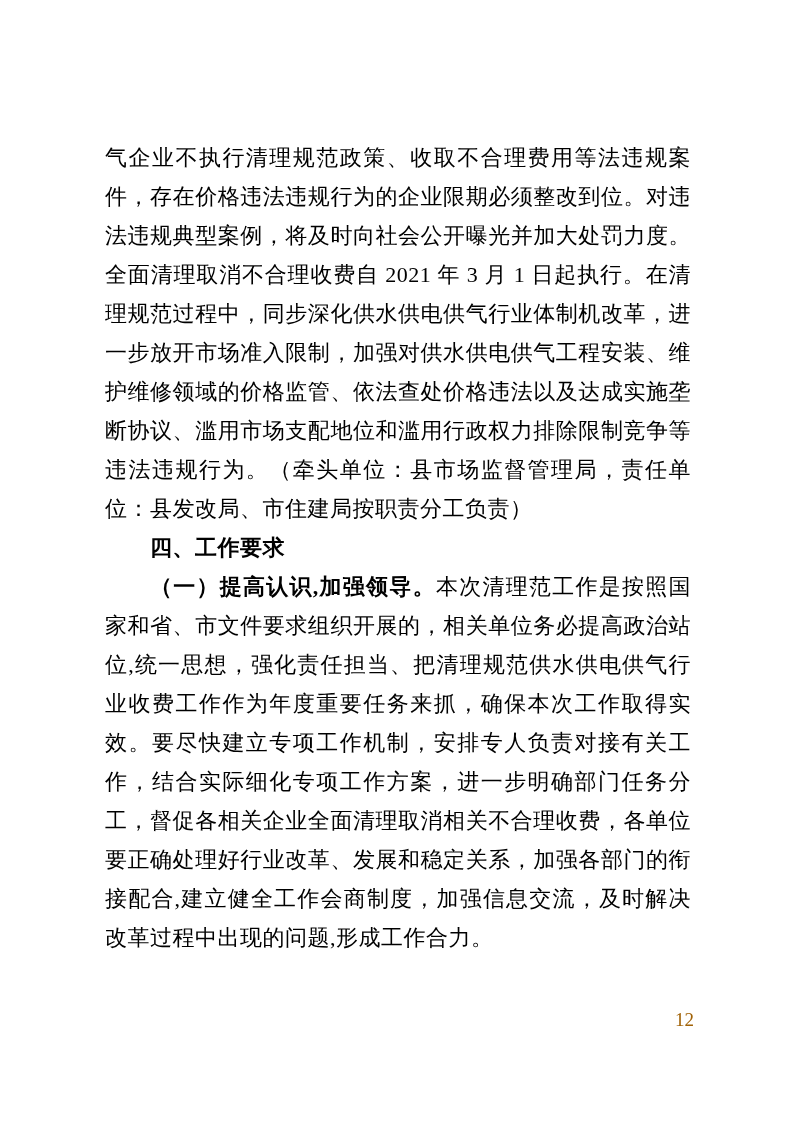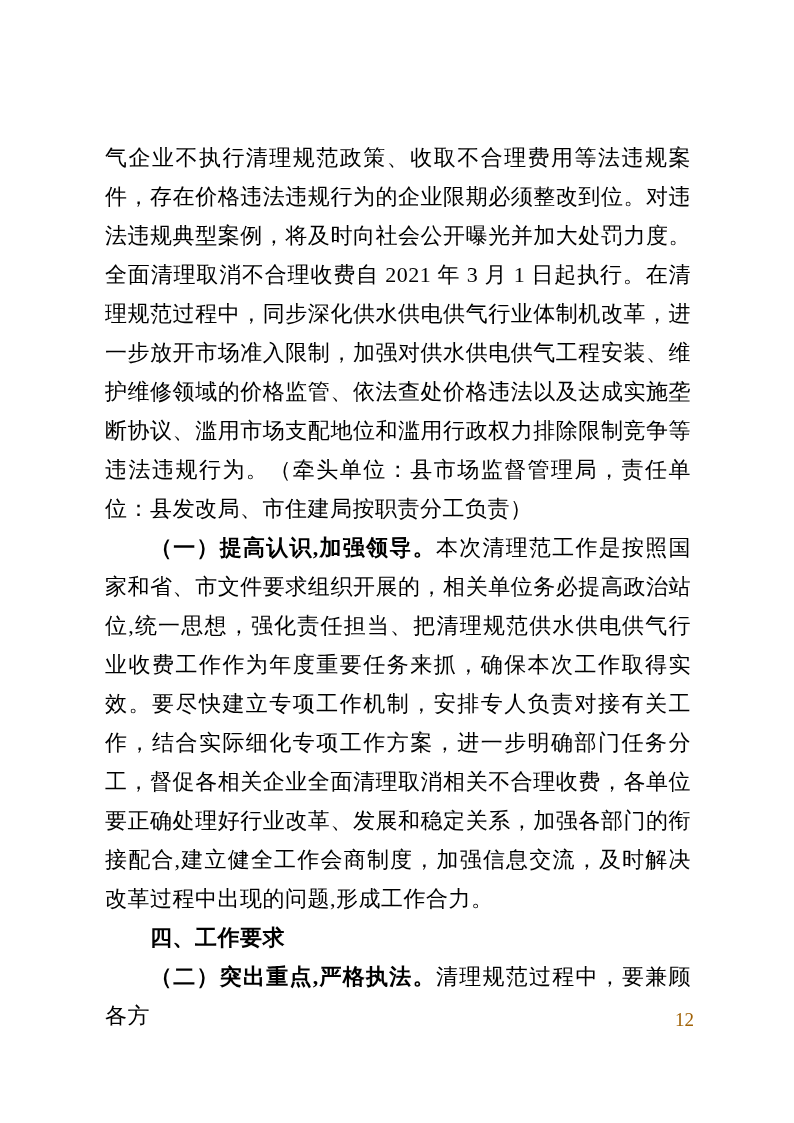--- a/index.html
+++ b/index.html
@@ -51,18 +51,17 @@
     line-height: 28px;
     color: #a16207;
   }
 </style>
 </head>
 <body>
 
 <div class="page">
   <div class="doc-body">
       <p class="para"><span class="run">气企业不执行清理规范政策、收取不合理费用等法违规案件，存在价格违法违规行为的企业限期必须整改到位。对违法违规典型案例，将及时向社会公开曝光并加大处罚力度。全面清理取消不合理收费自 2021 年 3 月 1 日起执行。在清理规范过程中，同步深化供水供电供气行业体制机改革，进一步放开市场准入限制，加强对供水供电供气工程安装、维护维修领域的价格监管、依法查处价格违法以及达成实施垄断协议、滥用市场支配地位和滥用行政权力排除限制竞争等违法违规行为。（牵头单位：县市场监督管理局，责任单位：县发改局、市住建局按职责分工负责）</span></p>
+      <p class="para indent heading"><span class="run bold">四、工作要求</span></p>
       <p class="para indent"><span class="run bold">（一）提高认识,加强领导。</span><span class="run">本次清理范工作是按照国家和省、市文件要求组织开展的，相关单位务必提高政治站位,统一思想，强化责任担当、把清理规范供水供电供气行业收费工作作为年度重要任务来抓，确保本次工作取得实效。要尽快建立专项工作机制，安排专人负责对接有关工作，结合实际细化专项工作方案，进一步明确部门任务分工，督促各相关企业全面清理取消相关不合理收费，各单位要正确处理好行业改革、发展和稳定关系，加强各部门的衔接配合,建立健全工作会商制度，加强信息交流，及时解决改革过程中出现的问题,形成工作合力。</span></p>
-      <p class="para indent heading"><span class="run bold">四、工作要求</span></p>
-      <p class="para indent"><span class="run bold">（二）突出重点,严格执法。</span><span class="run">清理规范过程中，要兼顾各方</span></p>
     </div>
   <div class="page-number">12</div>
 </div>
 
 </body></html>

